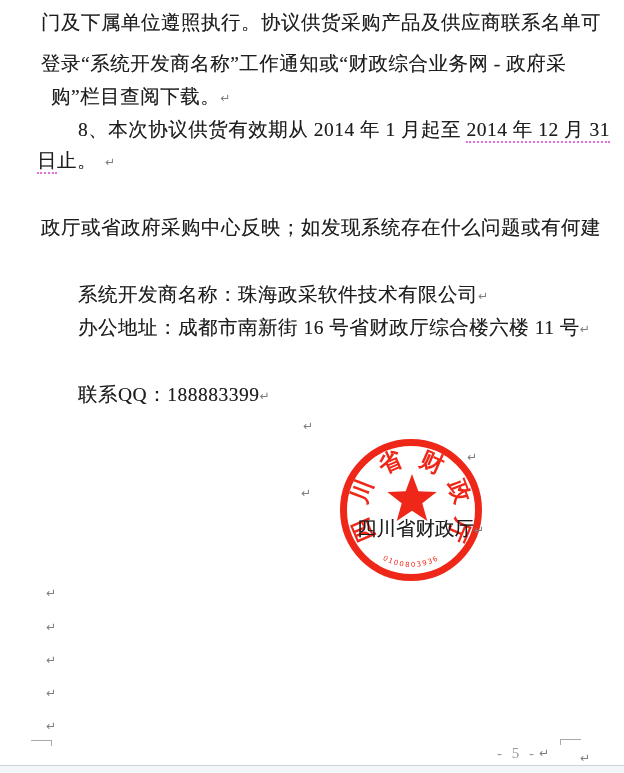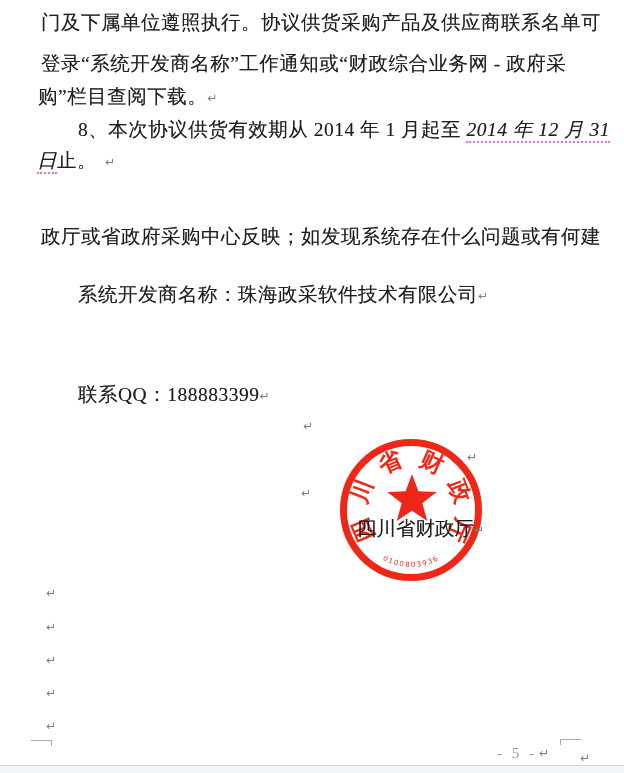--- a/index.html
+++ b/index.html
@@ -18,21 +18,20 @@
     letter-spacing:0.5px;
     line-height:22px;
     white-space:nowrap;
     color:#1e1e1e;
     text-shadow:0 0 0.4px rgba(30,30,30,0.5);
     text-align:center;
   }
   .u-dotted{
     border-bottom:2px dotted #e56fd8;
     padding-bottom:1px;
-    font-style:italic;
   }
   .pilcrow{
     font-family:"DejaVu Sans",sans-serif;
     font-size:12px;
     color:#7d7d7d;
     letter-spacing:0;
     text-shadow:none;
     vertical-align:1px;
   }
   .pilcrow.standalone{
@@ -85,28 +84,29 @@
     border-top:1px solid #ccd3d9;
   }
 </style>
 </head>
 <body>
 
 <div class="page">
 
   <div class="line" style="left:41px;top:12px"><span>门及下属单位遵照执行。协议供货采购产品及供应商联系名单可</span></div>
   <div class="line" style="left:41px;top:53px"><span>登录“系统开发商名称”工作通知或“财政综合业务网 - 政府采</span></div>
-  <div class="line" style="left:38px;top:86px"><span>购”栏目查阅下载。</span><span class="pilcrow">↵</span></div>
+  <div class="line" style="left:51px;top:86px"><span>购”栏目查阅下载。</span><span class="pilcrow">↵</span></div>
 
   <div class="line" style="left:78px;top:119px"><span>8、本次协议供货有效期从 2014 年 1 月起至 </span><span class="u-dotted">2014 年 12 月 31</span></div>
   <div class="line" style="left:37px;top:150px"><span class="u-dotted">日</span><span>止。</span><span class="pilcrow" style="margin-left:8px">↵</span></div>
 
-  <div class="line" style="left:41px;top:226px"><span>政厅或省政府采购中心反映；如发现系统存在什么问题或有何建</span></div>
+  <div class="line" style="left:41px;top:217px"><span>政厅或省政府采购中心反映；如发现系统存在什么问题或有何建</span></div>
 
   <div class="line" style="left:78px;top:284px"><span>系统开发商名称：珠海政采软件技术有限公司</span><span class="pilcrow">↵</span></div>
+  <div class="line" style="left:78px;top:317px"><span>办公地址：成都市南新街 16 号省财政厅综合楼六楼 11 号</span><span class="pilcrow">↵</span></div>
   <div class="line" style="left:78px;top:384px"><span>联系QQ：188883399</span><span class="pilcrow">↵</span></div>
 
   <span class="pilcrow standalone" style="left:303px;top:419px">↵</span>
   <span class="pilcrow standalone" style="left:467px;top:450px">↵</span>
   <span class="pilcrow standalone" style="left:301px;top:486px">↵</span>
   <span class="pilcrow standalone" style="left:46px;top:586px">↵</span>
   <span class="pilcrow standalone" style="left:46px;top:620px">↵</span>
   <span class="pilcrow standalone" style="left:46px;top:653px">↵</span>
   <span class="pilcrow standalone" style="left:46px;top:686px">↵</span>
   <span class="pilcrow standalone" style="left:46px;top:719px">↵</span>

